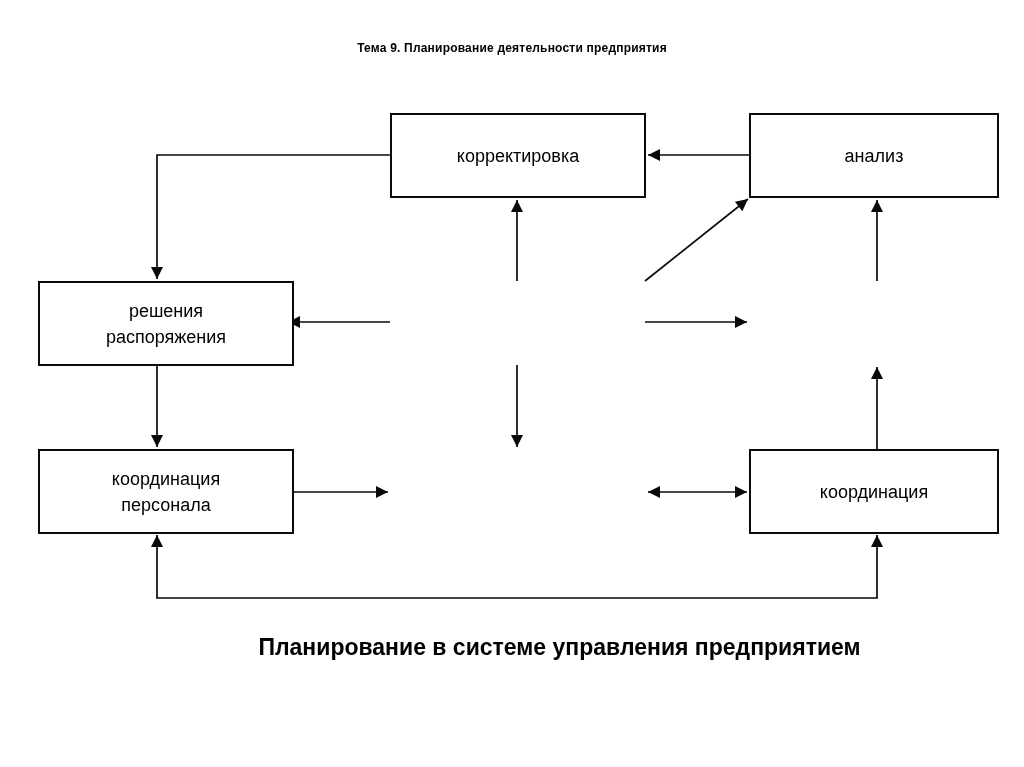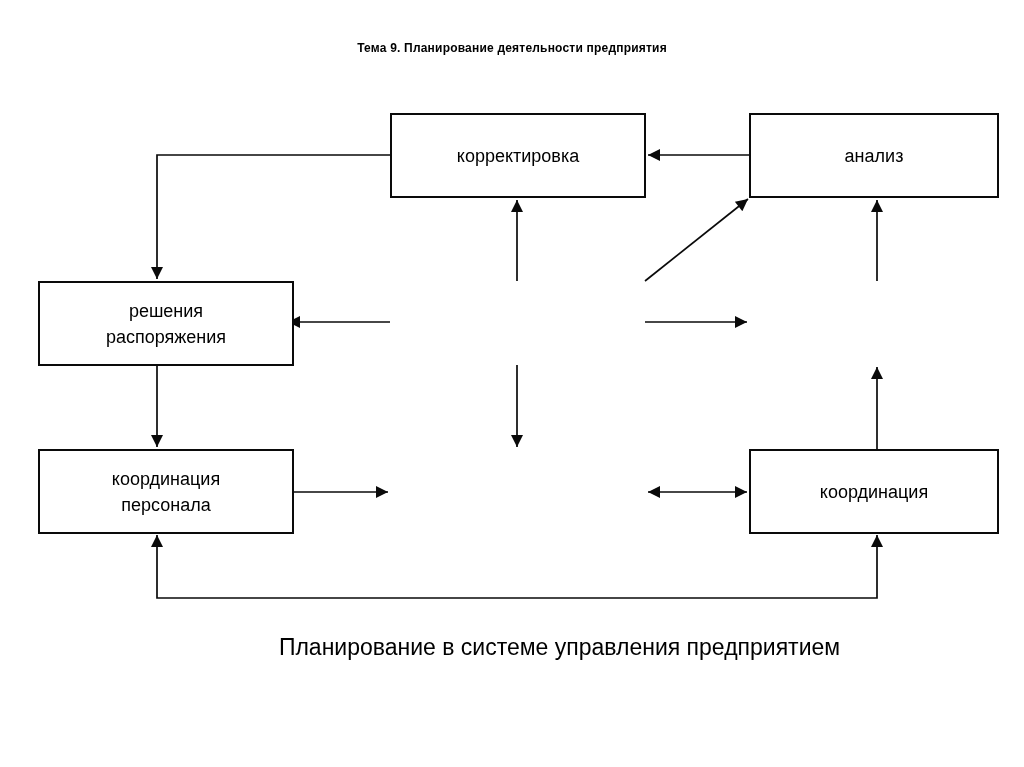--- a/index.html
+++ b/index.html
@@ -18,21 +18,21 @@
     text-align: center;
     font-size: 12px;
     font-weight: bold;
     letter-spacing: 0.2px;
   }
   .slide-caption {
     position: absolute;
     left: 95px; right: 0; top: 634px;
     text-align: center;
     font-size: 23px;
-    font-weight: normal;
+    font-weight: bold;
   }
   .edges {
     position: absolute;
     inset: 0;
     pointer-events: none;
   }
   .node {
     position: absolute;
     box-sizing: border-box;
     border: 2px solid #0a0a0a;

